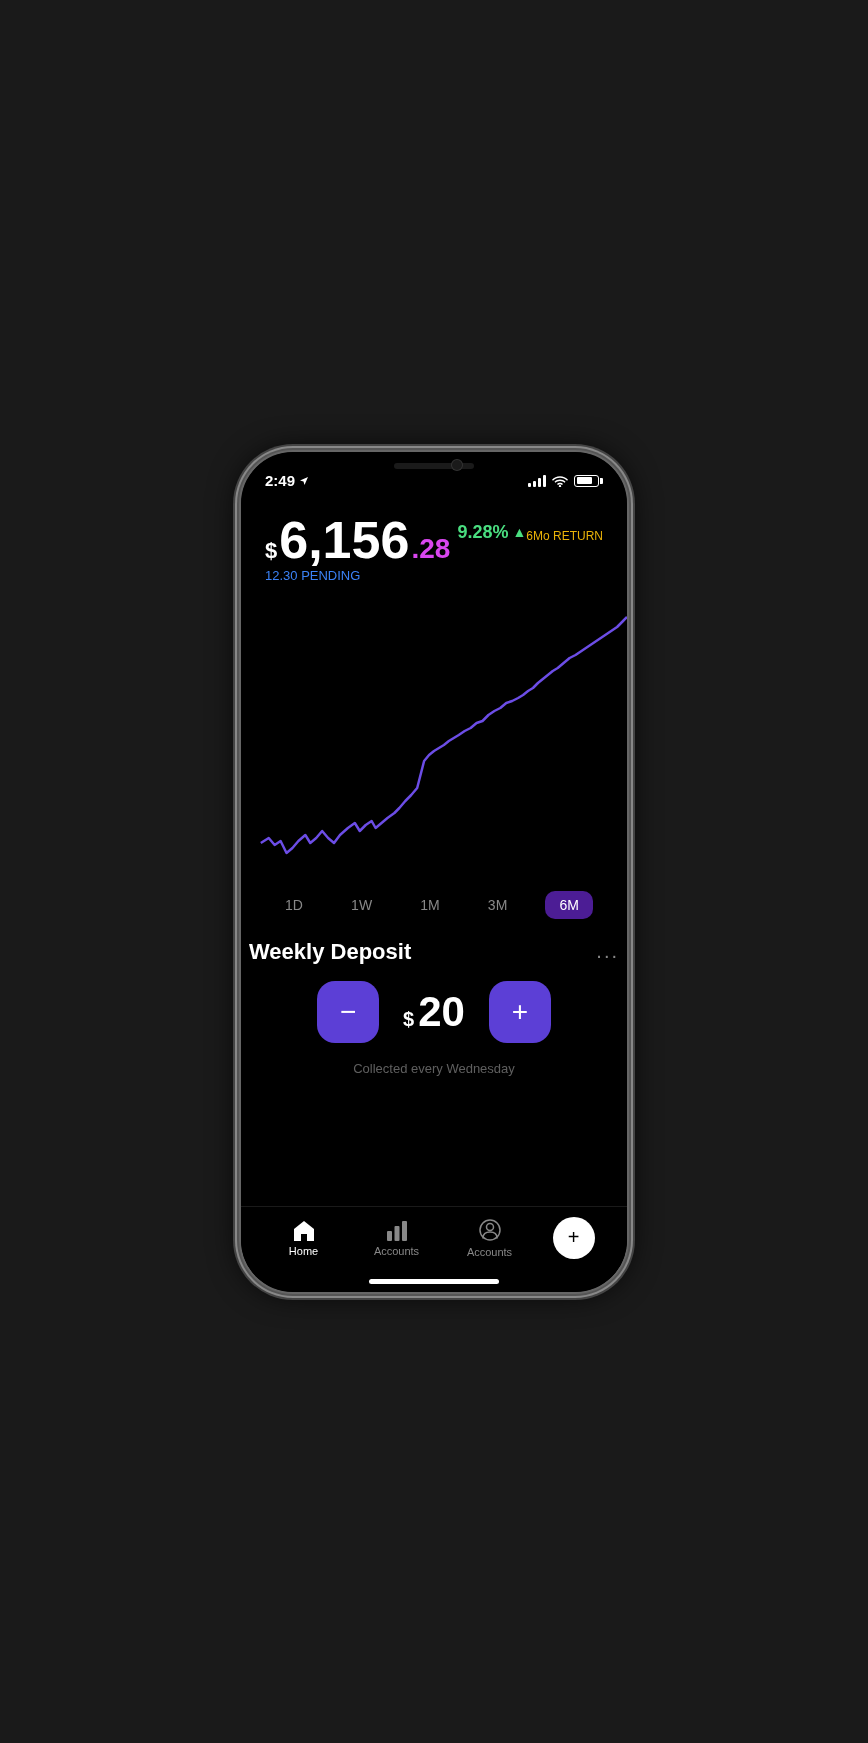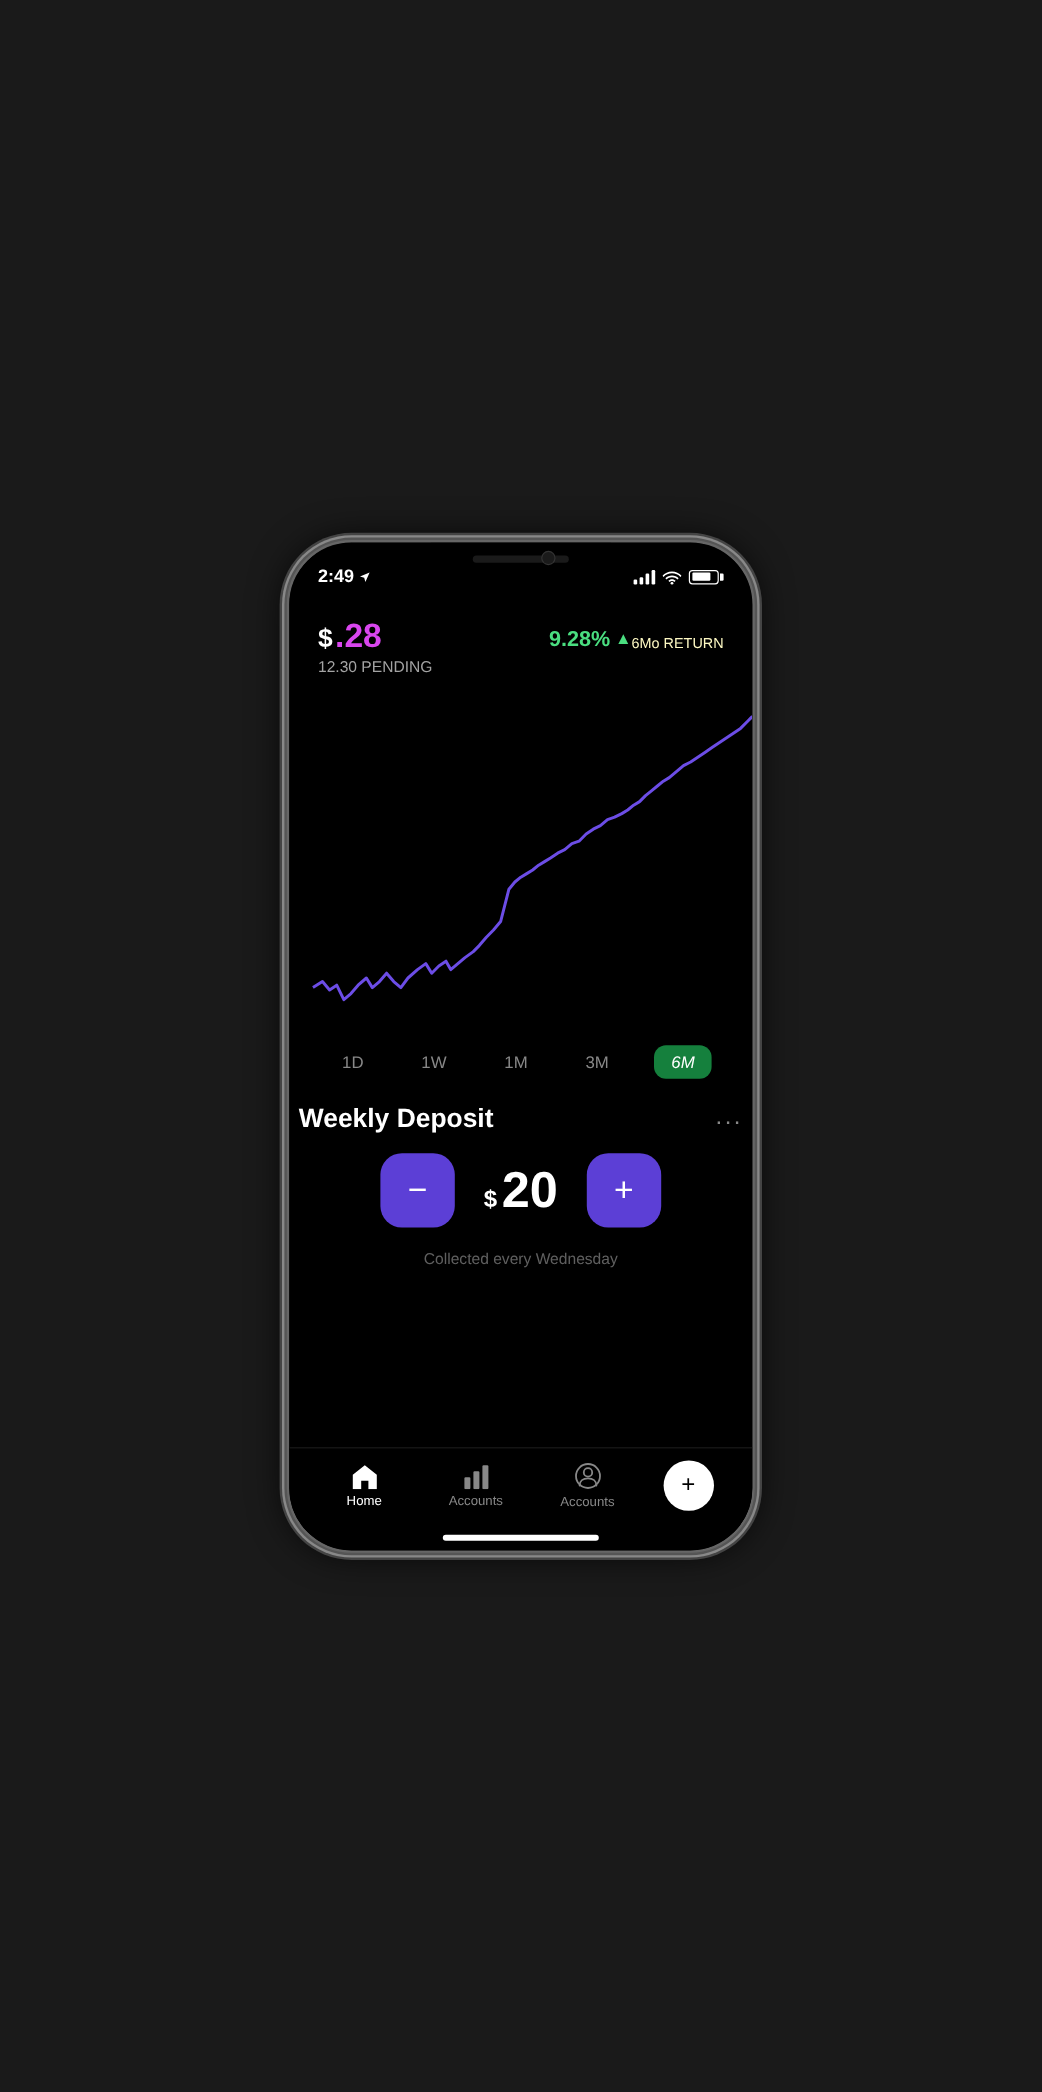--- a/index.html
+++ b/index.html
@@ -195,21 +195,21 @@
       line-height: 1;
     }
 
     .amount-cents {
       color: #d946ef;
       font-size: 28px;
       font-weight: 700;
     }
 
     .pending-text {
-      color: #a3a3a3;
+      color: #3b82f6;
       font-size: 13px;
       font-weight: 500;
       margin-top: 2px;
     }
 
     .return-info {
       display: flex;
       flex-direction: row;
       align-items: flex-end;
       padding-top: 8px;
@@ -226,21 +226,21 @@
       font-size: 18px;
       font-weight: 600;
     }
 
     .return-arrow {
       color: #4ade80;
       font-size: 14px;
     }
 
     .return-label {
-      color: #fef9c3;
+      color: #eab308;
       font-size: 12px;
       margin-top: 2px;
     }
 
     
     .chart-container {
       flex: 1;
       position: relative;
       padding: 0 0 0 0;
       min-height: 300px;
@@ -268,25 +268,24 @@
       font-size: 14px;
       font-weight: 500;
       background: none;
       border: none;
       cursor: pointer;
       padding: 6px 10px;
       border-radius: 8px;
     }
 
     .time-btn.active {
-      background: #15803d;
+      background: #4c1d95;
       color: #fff;
       padding: 6px 14px;
       border-radius: 10px;
-      font-style: italic;
     }
 
     
     .weekly-deposit {
       padding: 12px 8px;
       flex-shrink: 0;
     }
 
     .deposit-header {
       display: flex;
@@ -472,20 +471,21 @@
         </div>
       </div>
     </div>
 
     <div class="main-content">
 
       <div class="portfolio-header">
         <div class="portfolio-value">
           <div class="main-amount">
             <span class="dollar-sign">$</span>
+            <span class="amount-large">6,156</span>
             <span class="amount-cents">.28</span>
           </div>
           <span class="pending-text">12.30 PENDING</span>
         </div>
         <div class="return-info">
           <div class="return-pct">
             <span class="return-number">9.28%</span>
             <span class="return-arrow">▲</span>
           </div>
           <span class="return-label">6Mo RETURN</span>

